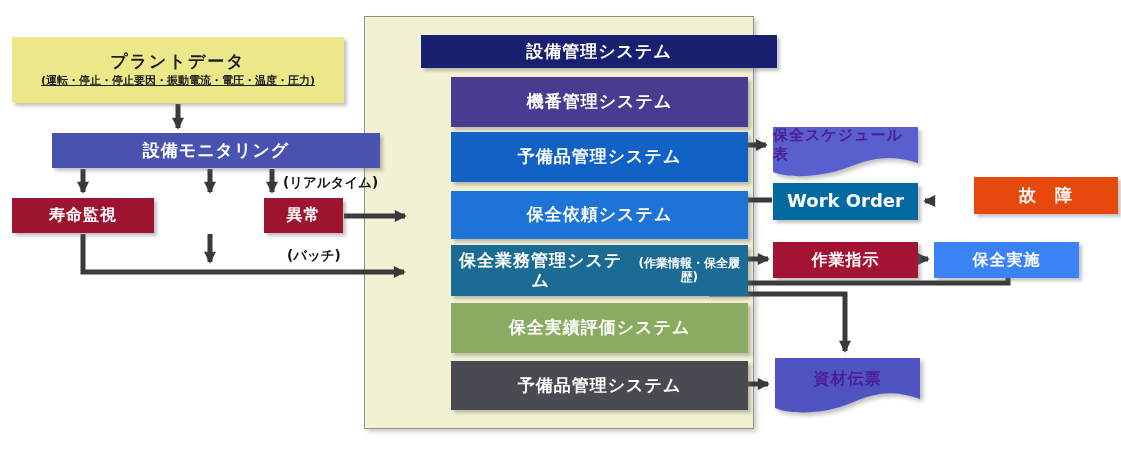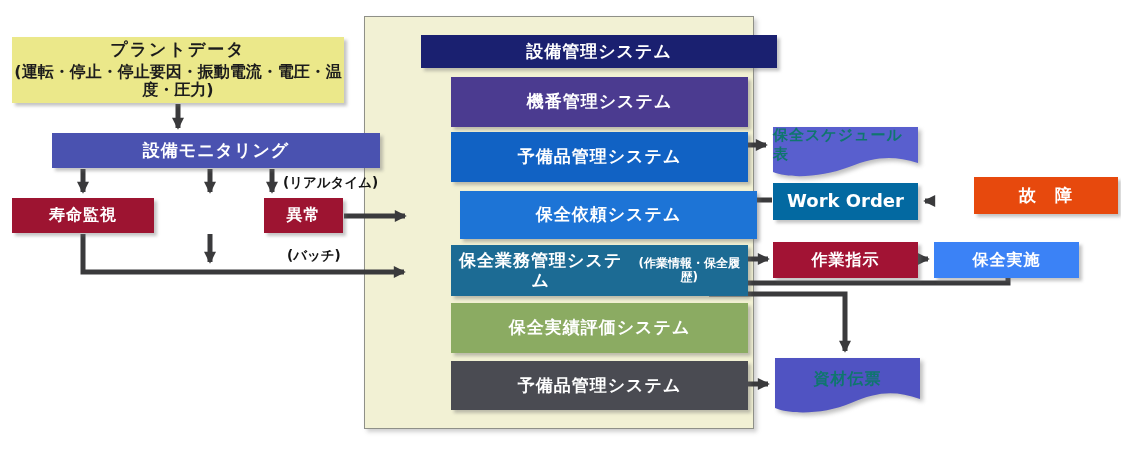--- a/index.html
+++ b/index.html
@@ -18,28 +18,28 @@
   .col{flex-direction:row;}
   .panel{
     position:absolute;z-index:0;background:#f2f1d4;
     border:1px solid #8f9088;box-shadow:3px 3px 4px rgba(120,120,120,.35);
   }
   .fs17{font-size:17px;margin-left:40px;}
   .fs16{font-size:16px;}
   .fs18{font-size:18px;letter-spacing:0.5px;}
   .plant{color:#1c1c1c;flex-direction:column;justify-content:center;}
   .plant .t{font-size:17px;font-weight:bold;letter-spacing:2px;margin-bottom:3px;}
-  .plant .s{font-size:16px;font-weight:bold;letter-spacing:0;}
+  .plant .s{font-size:11px;font-weight:bold;letter-spacing:0;text-decoration:underline;}
   .sub{font-size:12px;font-weight:bold;letter-spacing:0;margin-top:1px;}
   .doc{position:absolute;z-index:2;filter:drop-shadow(3px 3px 2px rgba(110,110,110,.45));}
   .doc svg{display:block;}
   .doc .lbl{
     position:absolute;left:0;top:0;width:100%;height:36px;
     display:flex;align-items:center;justify-content:center;
-    color:#0f766e;font-weight:bold;font-size:15px;letter-spacing:1px;
+    color:#4c1d95;font-weight:bold;font-size:15px;letter-spacing:1px;
   }
   .flabel{
     position:absolute;z-index:2;color:#141414;font-size:13.5px;font-weight:600;
     letter-spacing:0;white-space:nowrap;
   }
 </style>
 </head>
 <body>
 
 <div class="stage">
@@ -91,21 +91,21 @@
   <div class="box fs17" style="left: 381px; top: 35px; width: 356px; height: 33px; background-color: rgb(26, 32, 112);">
     <span>設備管理システム</span>
   </div>
 
   <div class="box fs17" style="left: 411px; top: 77px; width: 297px; height: 50px; background-color: rgb(75, 59, 144);">
     <span>機番管理システム</span>
   </div>
   <div class="box fs17" style="left: 411px; top: 132px; width: 297px; height: 50px; background-color: rgb(17, 98, 196);">
     <span>予備品管理システム</span>
   </div>
-  <div class="box fs17" style="left: 420px; top: 191px; width: 297px; height: 48px; background-color: rgb(29, 116, 214);">
+  <div class="box fs17" style="left: 411px; top: 191px; width: 297px; height: 48px; background-color: rgb(29, 116, 214);">
     <span>保全依頼システム</span>
   </div>
   <div class="box fs17 col" style="left: 411px; top: 245px; width: 297px; height: 51px; background-color: rgb(28, 107, 148);">
     <span>保全業務管理システム</span>
     <span class="sub">(作業情報・保全履歴)</span>
   </div>
   <div class="box fs17" style="left: 411px; top: 303px; width: 297px; height: 50px; background-color: rgb(139, 171, 98);">
     <span>保全実績評価システム</span>
   </div>
   <div class="box fs17" style="left: 411px; top: 361px; width: 297px; height: 49px; background-color: rgb(74, 75, 82);">

